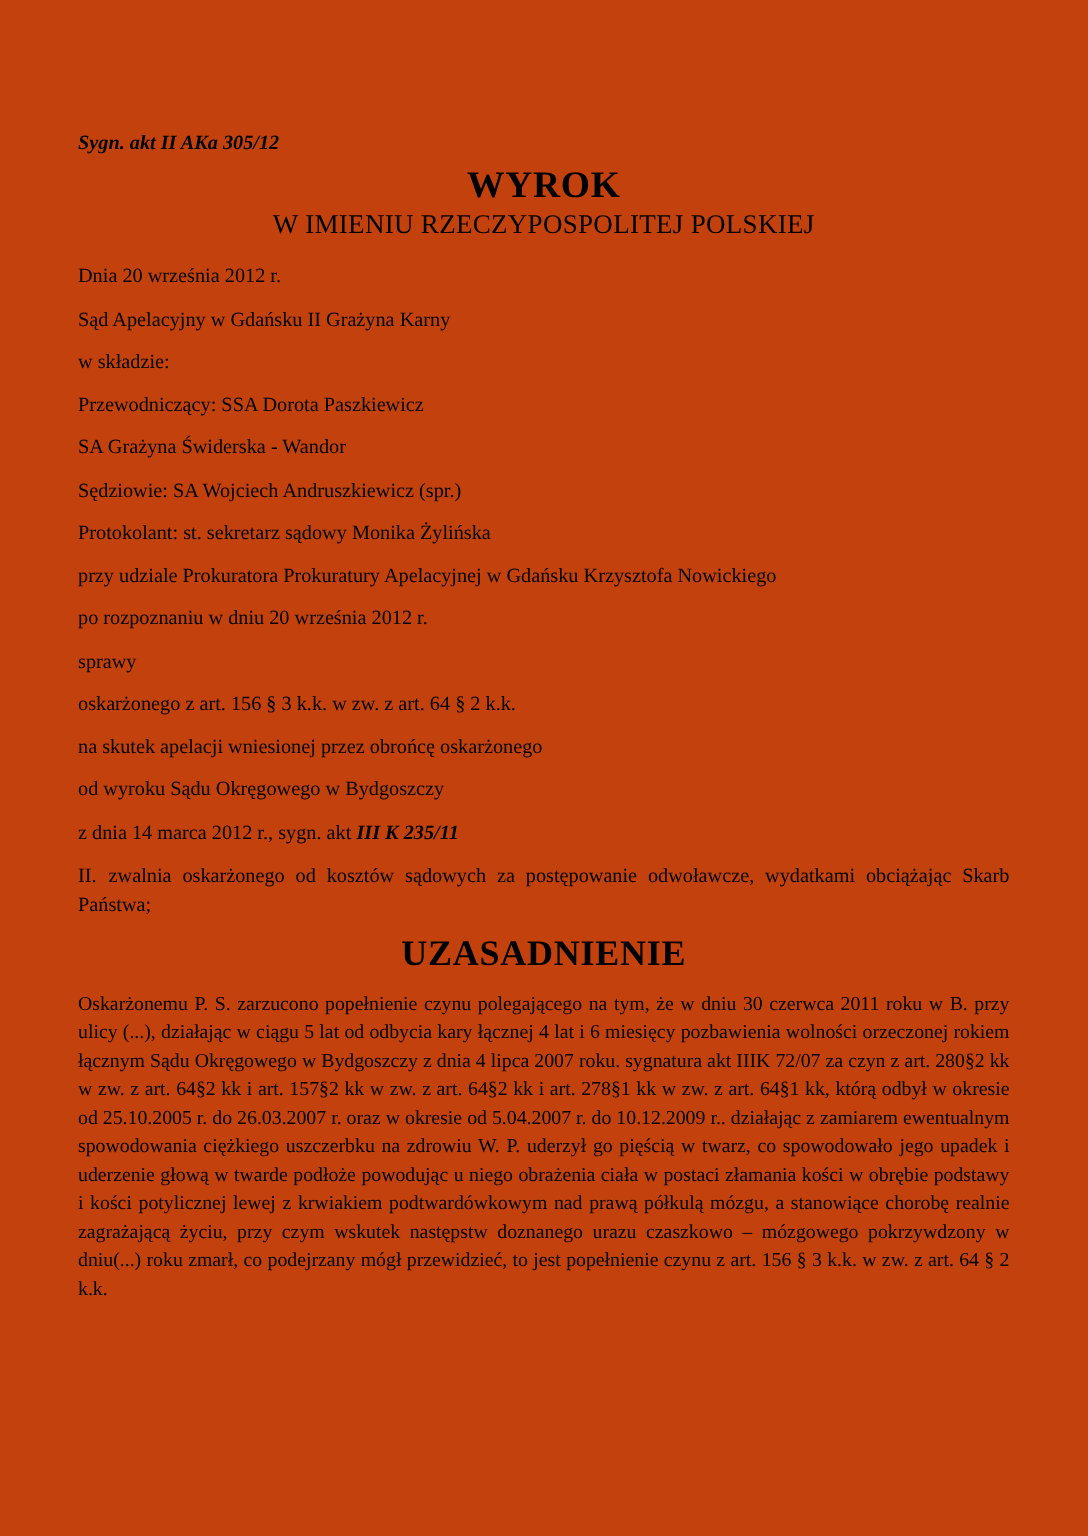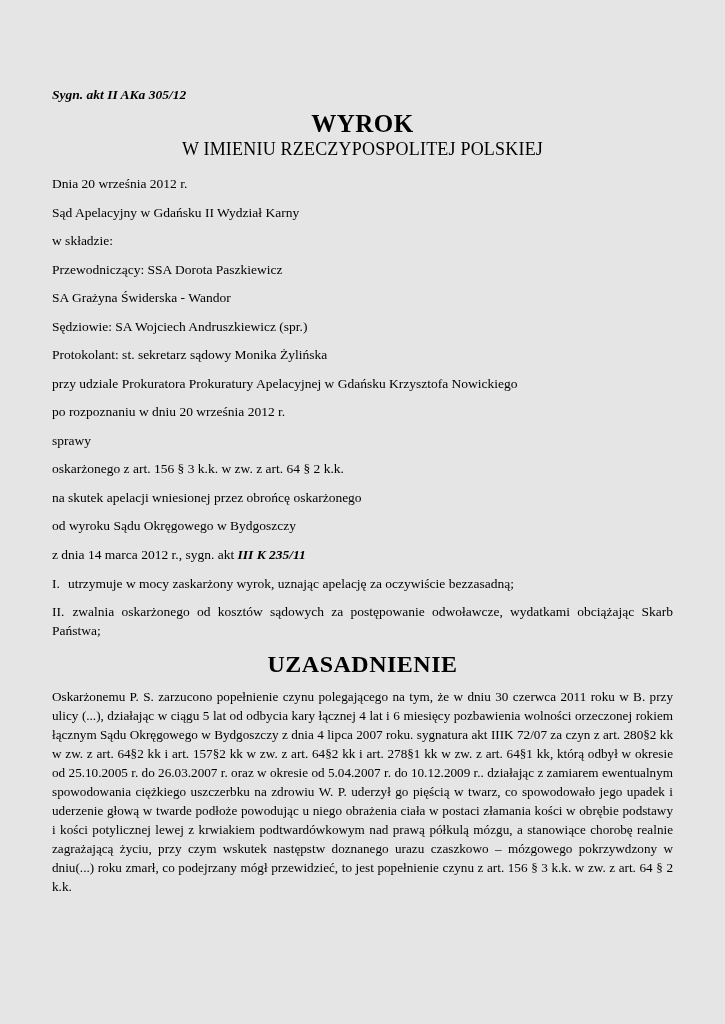--- a/index.html
+++ b/index.html
@@ -11,21 +11,21 @@
   .page {
     position: relative;
     width: 725px;
     height: 1024px;
     margin: 0 auto;
     padding: 86px 52px 0 52px;
     font-family: "Liberation Serif", "DejaVu Serif", serif;
     font-size: 13.5px;
     color: #000000;
     overflow: hidden;
-    background: #e5e5e5;
+    background: #c2410c;
   }
   .case-no {
     font-weight: bold;
     font-style: italic;
     margin: 0 0 6px 0;
     line-height: 18px;
     font-size: 13.5px;
   }
   .title {
     text-align: center;
@@ -78,35 +78,34 @@
 <body>
 
 <div class="page">
 
   <p class="case-no">Sygn. akt II AKa 305/12</p>
 
   <div class="title">WYROK</div>
   <div class="subtitle">W IMIENIU RZECZYPOSPOLITEJ POLSKIEJ</div>
 
   <p class="line">Dnia 20 września 2012 r.</p>
-  <p class="line">Sąd Apelacyjny w Gdańsku II Wydział Karny</p>
+  <p class="line">Sąd Apelacyjny w Gdańsku II Grażyna Karny</p>
   <p class="line">w składzie:</p>
   <p class="line">Przewodniczący: SSA Dorota Paszkiewicz</p>
   <p class="line">SA Grażyna Świderska - Wandor</p>
   <p class="line">Sędziowie: SA Wojciech Andruszkiewicz (spr.)</p>
   <p class="line">Protokolant: st. sekretarz sądowy Monika Żylińska</p>
   <p class="line">przy udziale Prokuratora Prokuratury Apelacyjnej w Gdańsku Krzysztofa Nowickiego</p>
   <p class="line">po rozpoznaniu w dniu 20 września 2012 r.</p>
   <p class="line">sprawy</p>
   <p class="line">oskarżonego z art. 156 § 3 k.k. w zw. z art. 64 § 2 k.k.</p>
   <p class="line">na skutek apelacji wniesionej przez obrońcę oskarżonego</p>
   <p class="line">od wyroku Sądu Okręgowego w Bydgoszczy</p>
 
   <p class="line"><span>z dnia 14 marca 2012 r., sygn. akt </span><span class="bold-italic">III K 235/11</span></p>
 
-  <p class="ruling"><span class="ruling-num">I.</span><span>utrzymuje w mocy zaskarżony wyrok, uznając apelację za oczywiście bezzasadną;</span></p>
   <p class="ruling"><span class="ruling-num">II.</span><span>zwalnia oskarżonego od kosztów sądowych za postępowanie odwoławcze, wydatkami obciążając Skarb Państwa;</span></p>
 
   <div class="section-title">UZASADNIENIE</div>
 
   <p class="body-par">Oskarżonemu P. S. zarzucono popełnienie czynu polegającego na tym, że w dniu 30 czerwca 2011 roku w B. przy ulicy (...), działając w ciągu 5 lat od odbycia kary łącznej 4 lat i 6 miesięcy pozbawienia wolności orzeczonej rokiem łącznym Sądu Okręgowego w Bydgoszczy z dnia 4 lipca 2007 roku. sygnatura akt IIIK 72/07 za czyn z art. 280§2 kk w zw. z art. 64§2 kk i art. 157§2 kk w zw. z art. 64§2 kk i art. 278§1 kk w zw. z art. 64§1 kk, którą odbył w okresie od 25.10.2005 r. do 26.03.2007 r. oraz w okresie od 5.04.2007 r. do 10.12.2009 r.. działając z zamiarem ewentualnym spowodowania ciężkiego uszczerbku na zdrowiu W. P. uderzył go pięścią w twarz, co spowodowało jego upadek i uderzenie głową w twarde podłoże powodując u niego obrażenia ciała w postaci złamania kości w obrębie podstawy i kości potylicznej lewej z krwiakiem podtwardówkowym nad prawą półkulą mózgu, a stanowiące chorobę realnie zagrażającą życiu, przy czym wskutek następstw doznanego urazu czaszkowo – mózgowego pokrzywdzony w dniu(...) roku zmarł, co podejrzany mógł przewidzieć, to jest popełnienie czynu z art. 156 § 3 k.k. w zw. z art. 64 § 2 k.k.</p>
 
 </div>
 
 </body></html>

